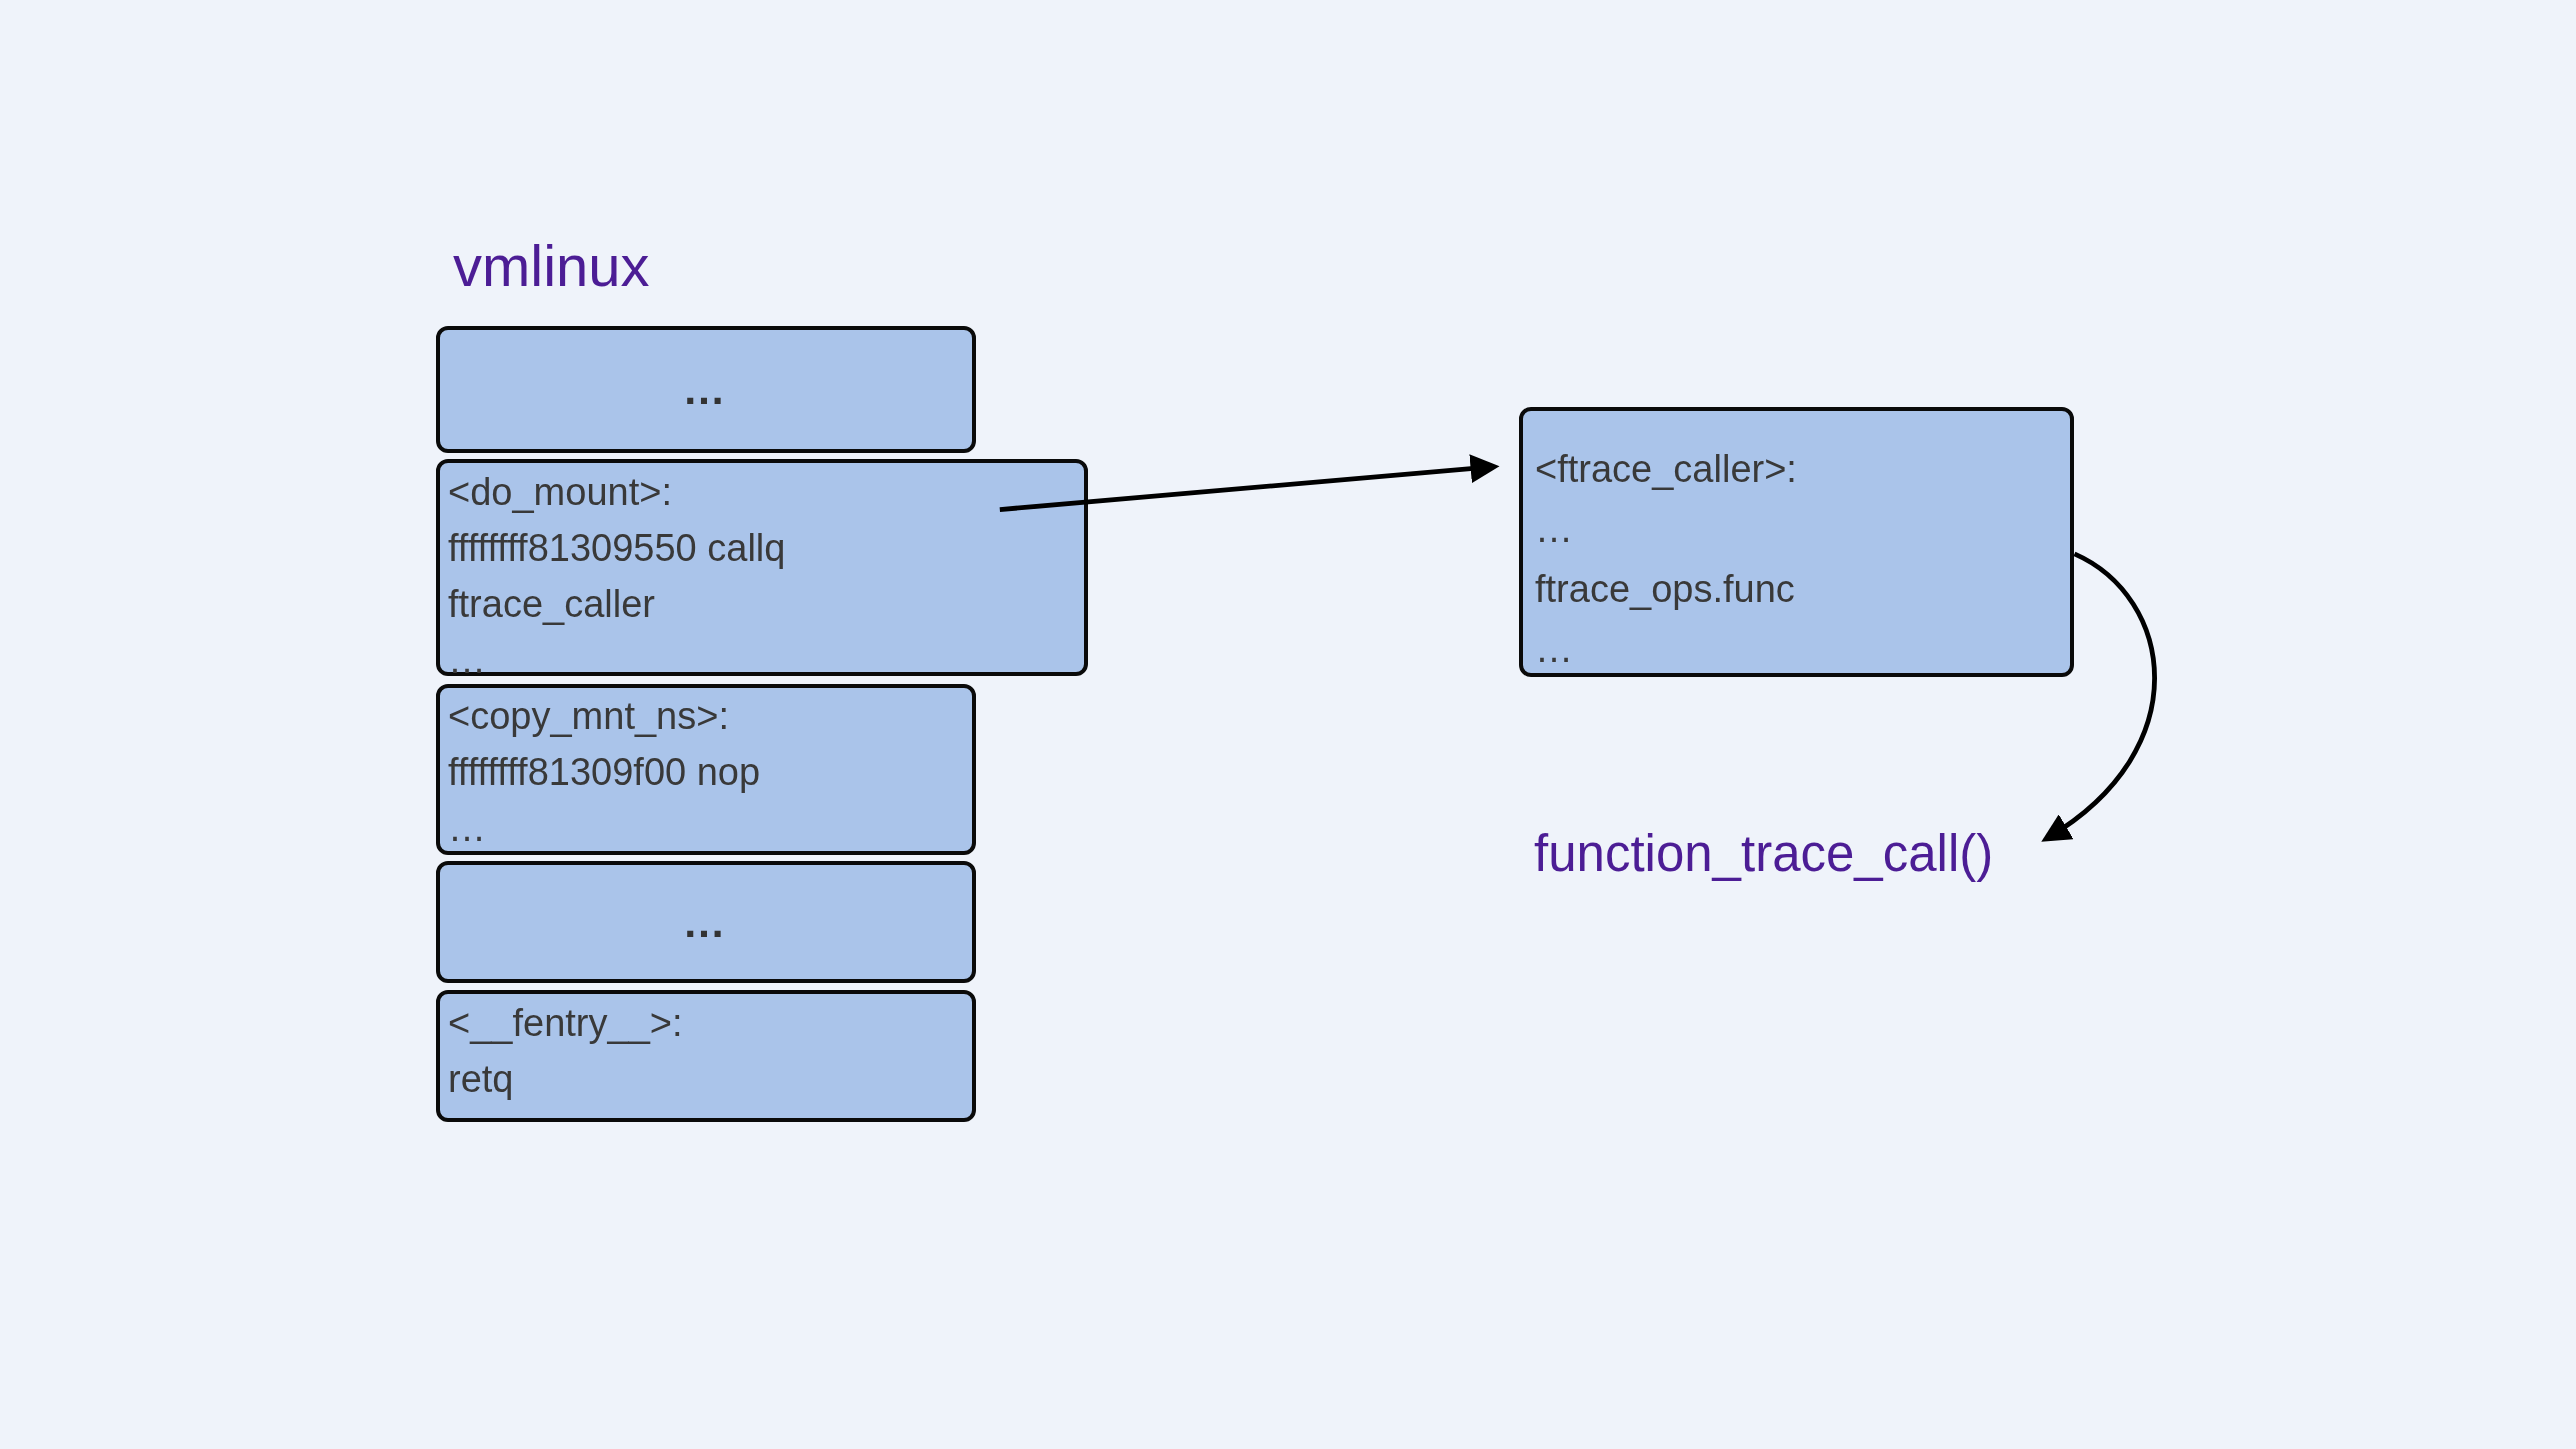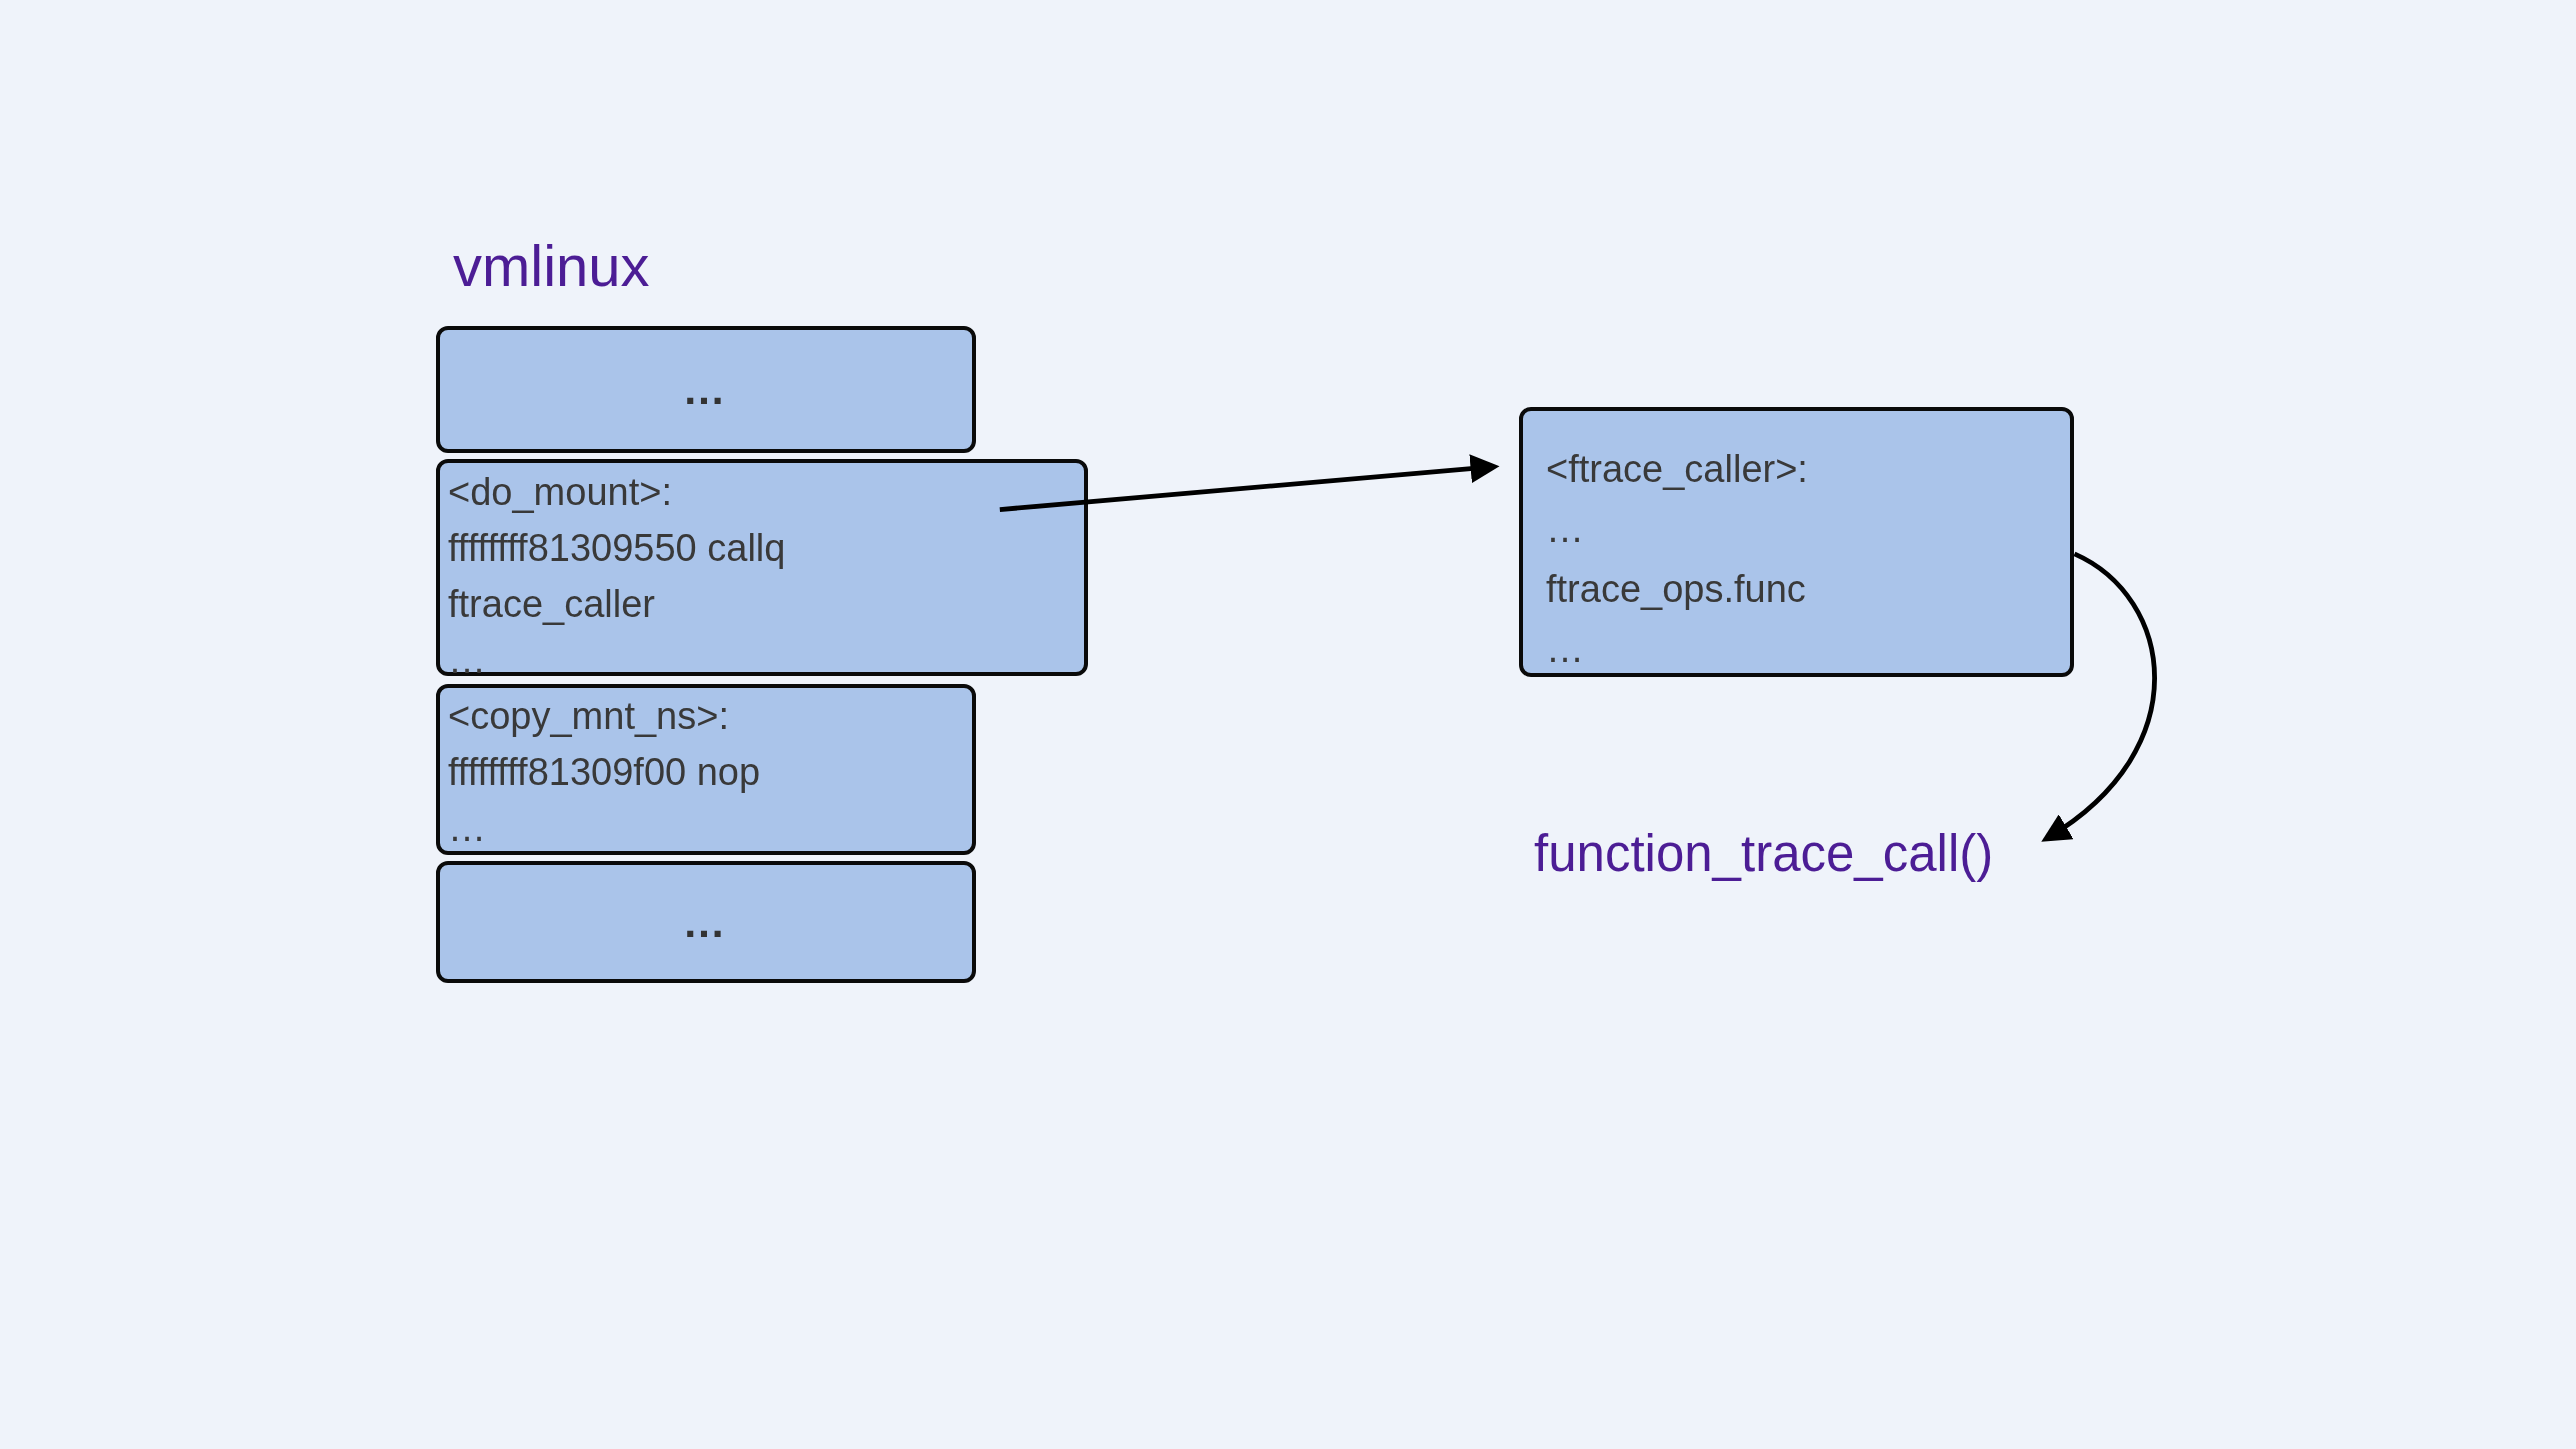--- a/index.html
+++ b/index.html
@@ -47,21 +47,21 @@
     display: flex;
     align-items: center;
     justify-content: center;
     font-weight: 700;
     font-size: 43px;
     letter-spacing: 4px;
     color: #333333;
   }
   .rbox {
     left: 1519px; top: 407px; width: 555px; height: 270px;
-    padding: 28px 0 0 23px;
+    padding: 28px 0 0 12px;
     font-size: 38px;
   }
   .rbox .code-line { line-height: 60px; }
   .callback-label {
     position: absolute;
     left: 1534px;
     top: 828px;
     font-size: 51px;
     line-height: 1;
     color: #4c1d95;
@@ -96,20 +96,24 @@
   <div class="box b3 code-box">
     <div class="code-line">&lt;copy_mnt_ns&gt;:</div>
     <div class="code-line">ffffffff81309f00 nop</div>
     <div class="code-line">…</div>
   </div>
 
   <div class="box b4 ellipsis-box">
     <span>…</span>
   </div>
 
+  <div class="box b5 code-box">
+    <div class="code-line">&lt;__fentry__&gt;:</div>
+    <div class="code-line">retq</div>
+  </div>
 
   <div class="box rbox code-box">
     <div class="code-line">&lt;ftrace_caller&gt;:</div>
     <div class="code-line">…</div>
     <div class="code-line">ftrace_ops.func</div>
     <div class="code-line">…</div>
   </div>
 
   <div class="callback-label">function_trace_call()</div>
 

